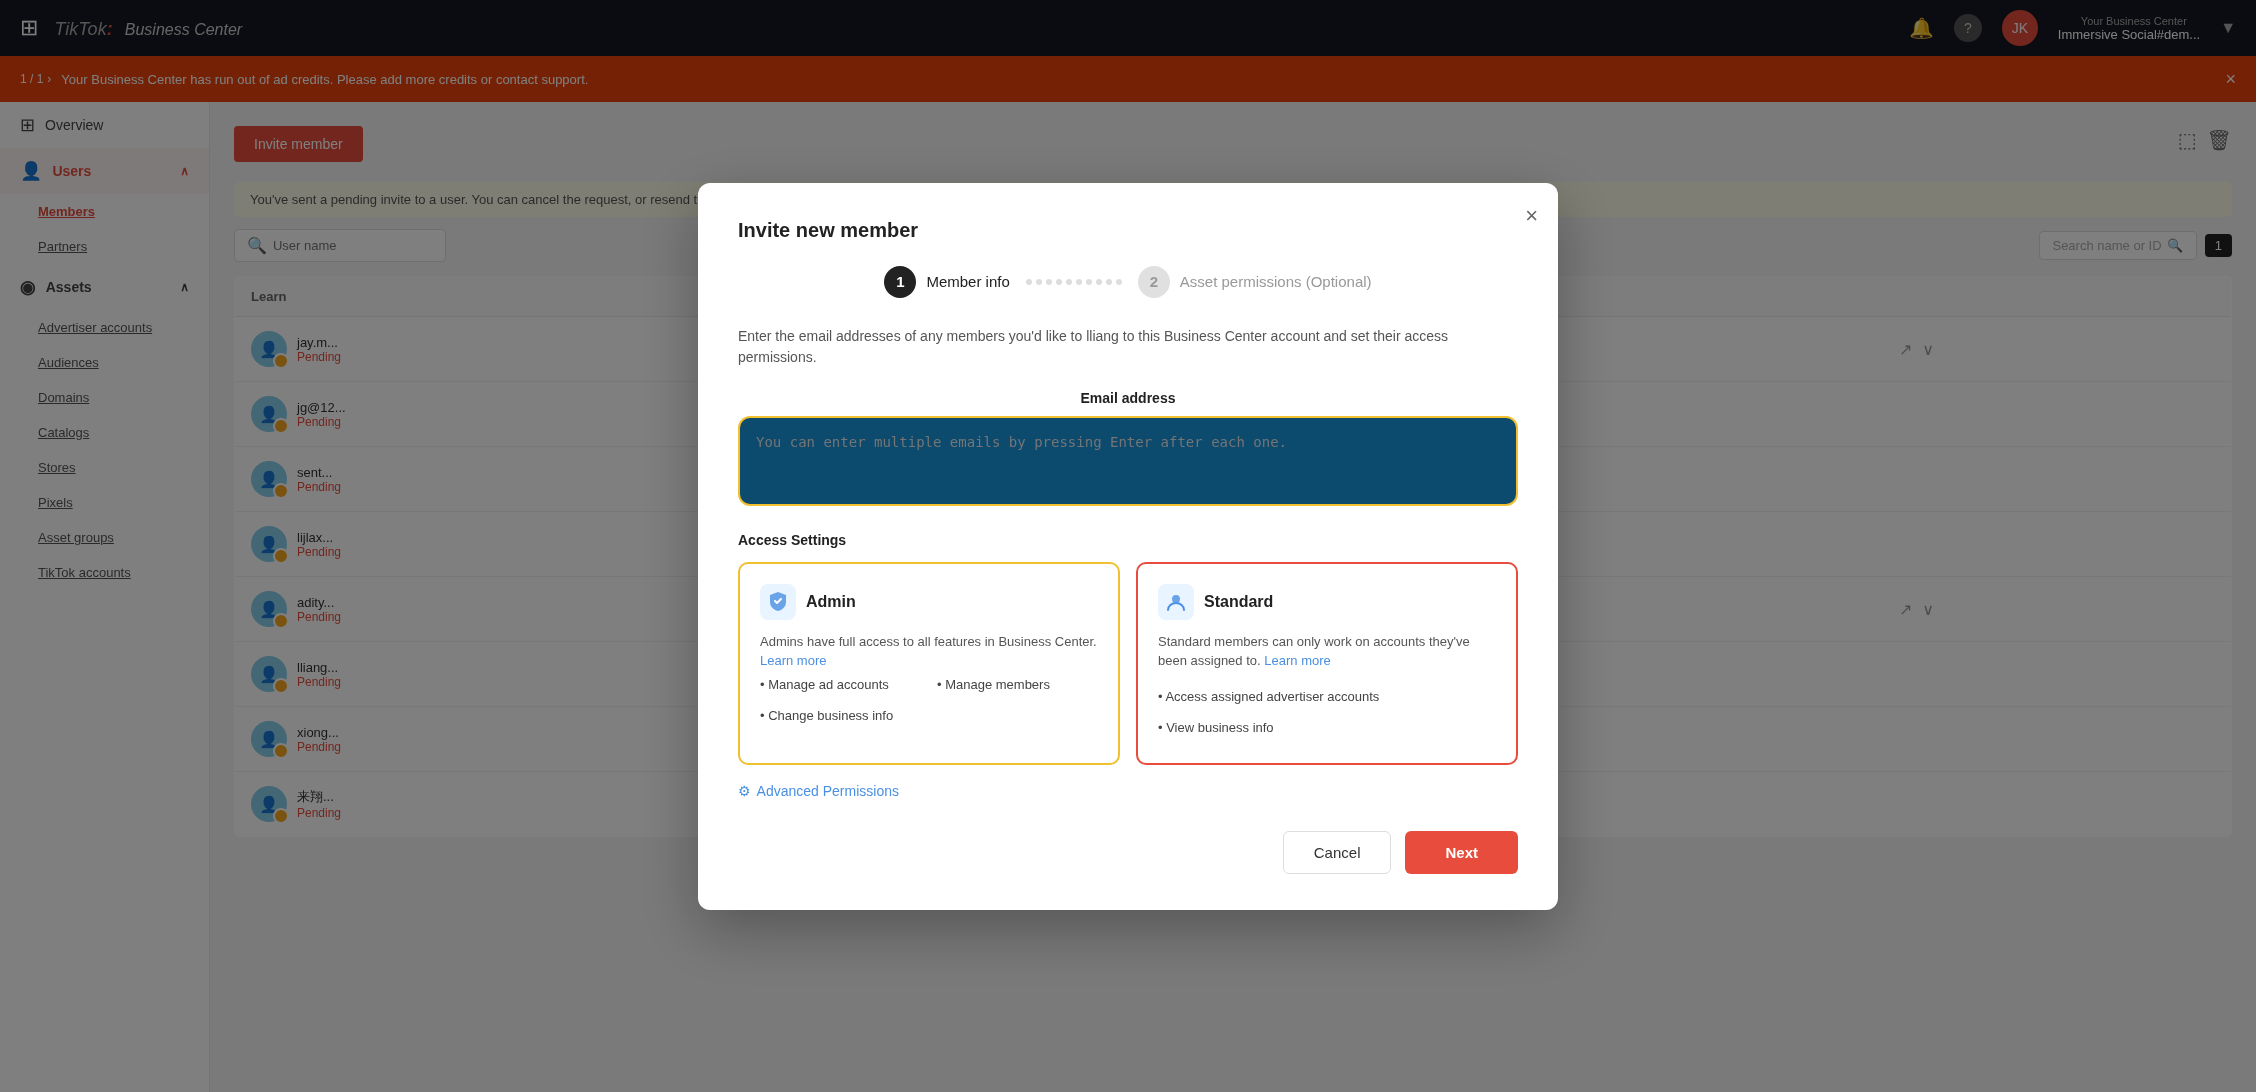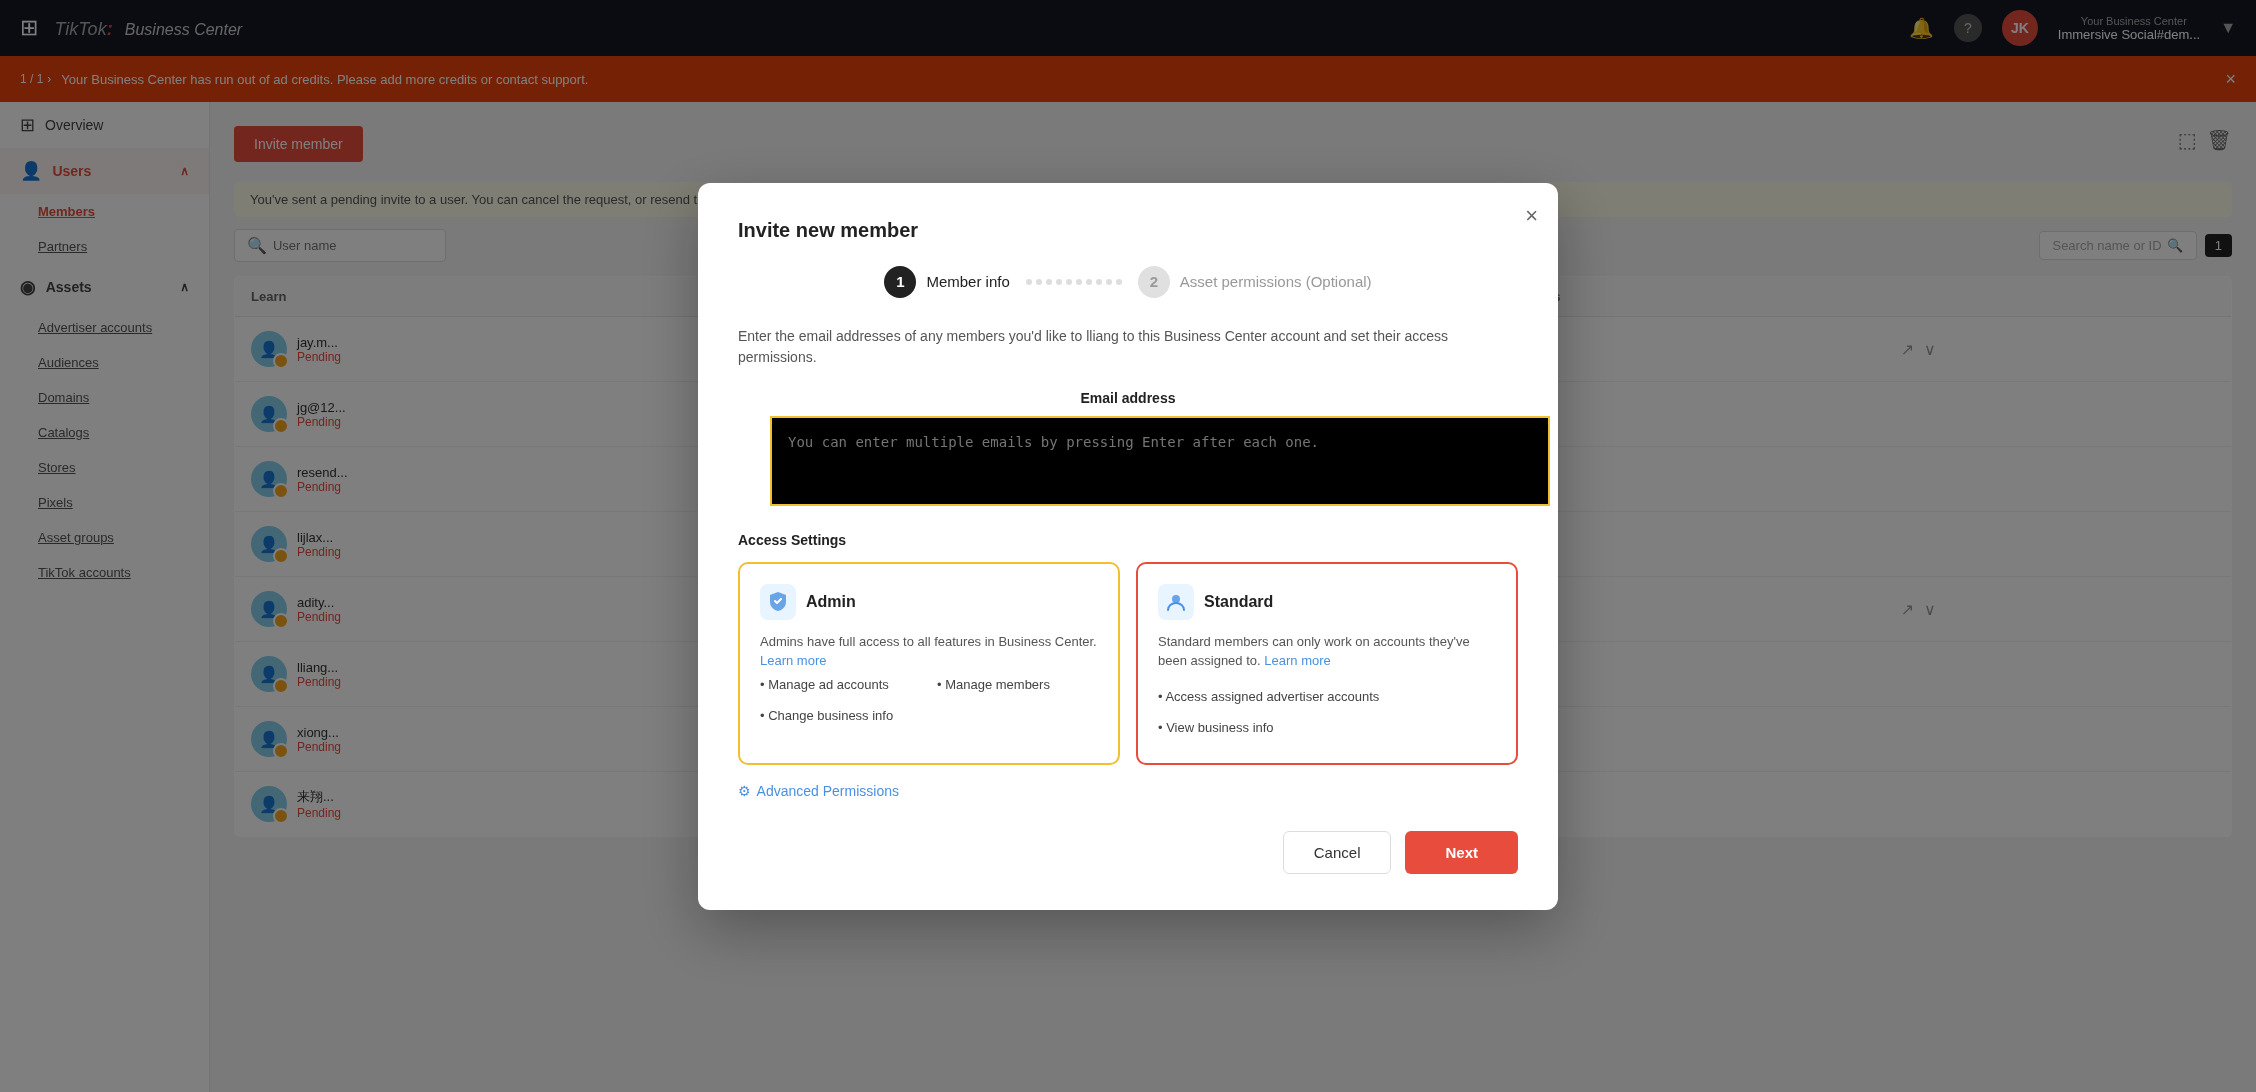--- a/index.html
+++ b/index.html
@@ -8,21 +8,21 @@
     
     .app-container { width: 100%; height: 100%; display: flex; flex-direction: column; background: #f5f5f5; }
 
     
     .topbar { height: 56px; background: #161823; display: flex; align-items: center; padding: 0 20px; gap: 16px; flex-shrink: 0; }
     .topbar-grid-icon { color: #fff; font-size: 22px; cursor: pointer; }
     .topbar-logo { color: #fff; font-size: 22px; font-weight: 700; font-style: italic; }
     .topbar-logo span { color: #aaa; font-weight: 400; font-size: 18px; }
     .topbar-spacer { flex: 1; }
     .topbar-icons { display: flex; align-items: center; gap: 20px; }
-    .topbar-avatar { width: 36px; height: 36px; border-radius: 50%; background: #e74c3c; display: flex; align-items: center; justify-content: center; color: #fff; font-size: 14px; font-weight: 700; }
+    .topbar-avatar { width: 36px; height: 36px; border-radius: 50%; background: #e74c3c; display: flex; align-items: center; justify-content: center; color: #fff; font-size: 14px; font-weight: 400; }
     .topbar-user-info { display: flex; flex-direction: column; }
     .topbar-user-label { color: #aaa; font-size: 11px; margin-left: 23px; }
     .topbar-user-name { color: #fff; font-size: 13px; font-weight: 500; }
     .topbar-chevron { color: #aaa; font-size: 16px; cursor: pointer; }
 
     
     .alert-bar { background: #e8430a; height: 46px; display: flex; align-items: center; padding: 0 20px; gap: 10px; flex-shrink: 0; }
     .alert-bar-text { color: #fff; font-size: 13px; flex: 1; }
     .alert-bar-close { color: #fff; font-size: 18px; cursor: pointer; }
     .alert-breadcrumb { color: #fff; font-size: 12px; display: flex; align-items: center; gap: 4px; }
@@ -79,21 +79,21 @@
     .step-circle.inactive { background: #e0e0e0; color: #999; }
     .step-label { font-size: 15px; font-weight: 500; }
     .step-label.active { color: #222; }
     .step-label.inactive { color: #999; }
     .step-divider { display: flex; gap: 4px; margin: 0 16px; }
     .step-dot { width: 6px; height: 6px; border-radius: 50%; background: #ddd; }
 
     
     .modal-description { font-size: 14px; color: #555; margin-bottom: 22px; line-height: 1.5; }
     .modal-section-label { font-size: 14px; font-weight: 600; color: #222; margin-bottom: 10px; text-align: center; }
-    .email-textarea { width: 100%; border: 2px solid #f0c030; border-radius: 0; padding: 16px; font-size: 14px; color: #999; min-height: 90px; resize: none; outline: none; background: #000000; margin-left: 32px; }
+    .email-textarea { width: 100%; border: 2px solid #f0c030; border-radius: 12px; padding: 16px; font-size: 14px; color: #999; min-height: 90px; resize: none; outline: none; background: #0c4a6e; }
 
     .access-settings-label { font-size: 14px; font-weight: 600; color: #222; margin: 22px 0 14px; }
 
     .access-cards { display: flex; gap: 16px; }
     .access-card { flex: 1; border: 2px solid #f0c030; border-radius: 10px; padding: 20px; cursor: pointer; background: #fff; }
     .access-card.selected { border-color: #e74c3c; }
     .access-card-header { display: flex; align-items: center; gap: 10px; margin-bottom: 12px; }
     .access-card-icon { width: 36px; height: 36px; border-radius: 8px; display: flex; align-items: center; justify-content: center; font-size: 20px; background: #e8f4ff; }
     .access-card-title { font-size: 16px; font-weight: 600; color: #222; }
     .access-card-desc { font-size: 13px; color: #555; margin-bottom: 6px; line-height: 1.5; }
@@ -247,21 +247,21 @@
             <td></td>
             <td></td>
             <td></td>
             <td></td>
           </tr>
           <tr>
             <td>
               <div class="user-cell">
                 <div class="user-avatar">👤<div class="user-avatar-badge"></div></div>
                 <div>
-                  <div class="user-name">resend...</div>
+                  <div class="user-name">sent...</div>
                   <div class="user-status">Pending</div>
                 </div>
               </div>
             </td>
             <td></td>
               <td></td>
               <td></td>
               <td></td>
           </tr>
           <tr>

